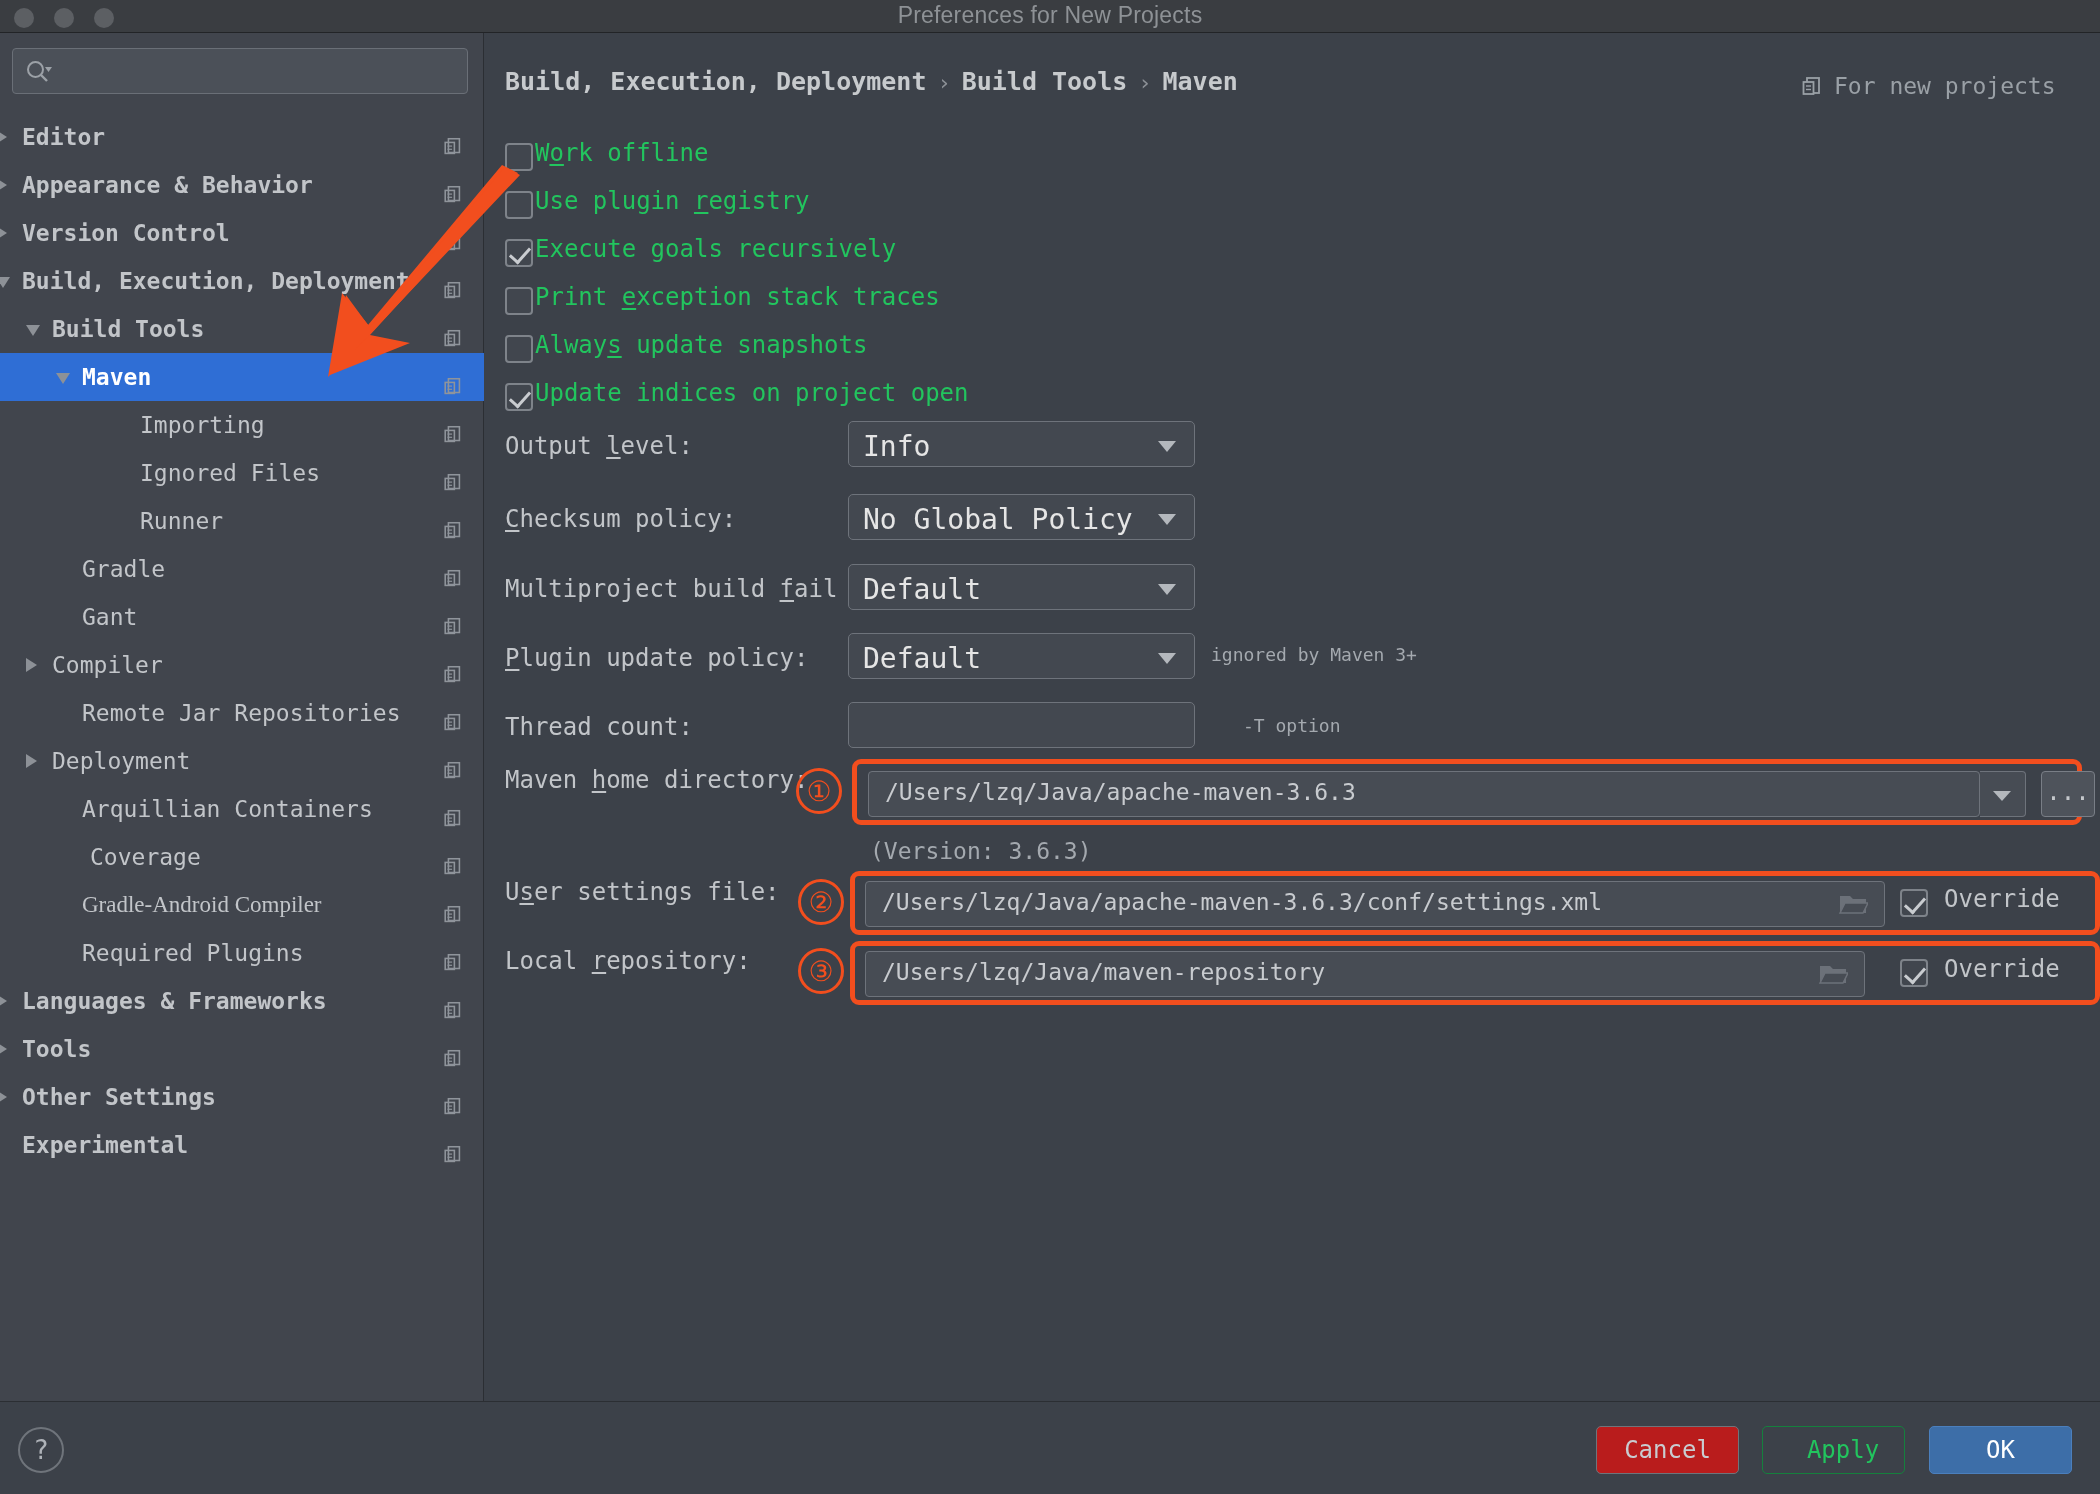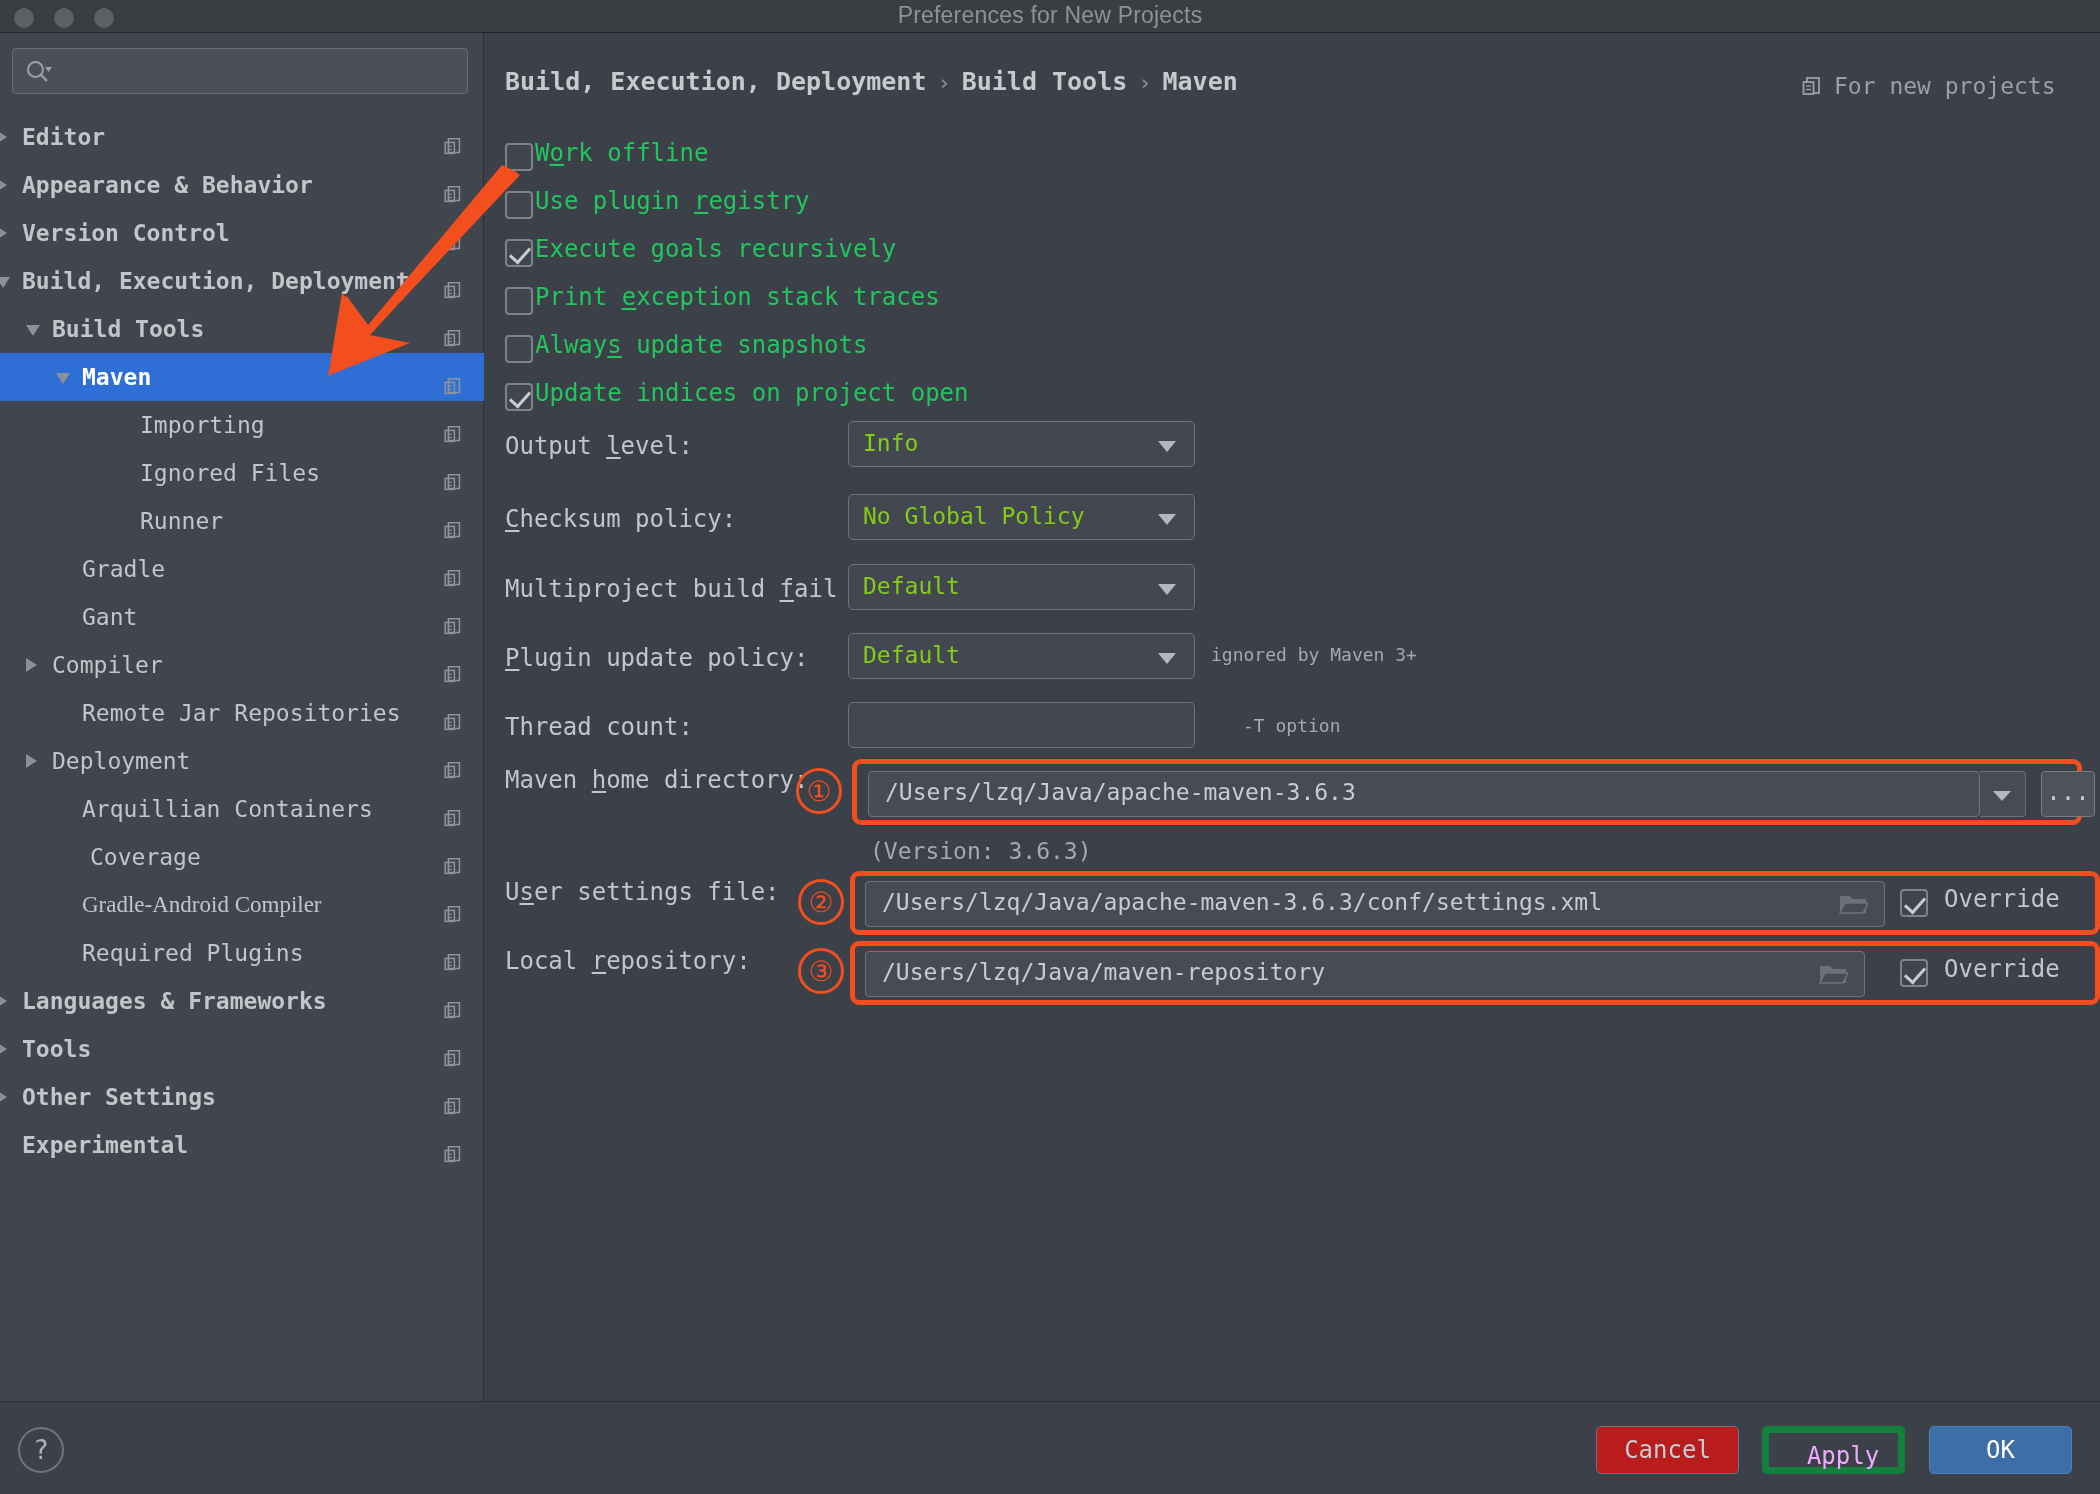--- a/index.html
+++ b/index.html
@@ -94,21 +94,21 @@
   .mn { text-decoration:underline; text-underline-offset:3px; }
 
   .fieldlabel {
     position:absolute; font-size:24px; color:#c2c5c9; white-space:nowrap;
   }
   .combo {
     position:absolute; height:46px; background:#434850;
     border:1px solid #6e737b; border-radius:5px;
   }
   .combo .cv {
-    position:absolute; left:14px; top:8px; font-size:23px; color:#84cc16; white-space:nowrap;
+    position:absolute; left:14px; top:8px; font-size:28px; color:#e5e5e5; white-space:nowrap;
   }
   .combo .carat {
     position:absolute; right:18px; top:19px; width:0; height:0;
     border-top:11px solid #b4b8bd; border-left:9px solid transparent; border-right:9px solid transparent;
   }
   .plaininput {
     position:absolute; height:46px; background:#434850;
     border:1px solid #6e737b; border-radius:5px;
   }
   .hint { position:absolute; font-size:18px; color:#a4a9af; white-space:nowrap; }
@@ -155,21 +155,21 @@
     position:absolute; left:18px; top:25px; width:46px; height:46px;
     border:2px solid #6f747b; border-radius:50%;
     color:#aeb2b8; font-size:26px; text-align:center; line-height:43px;
   }
   .btn {
     position:absolute; top:24px; height:48px; border-radius:5px;
     font-size:24px; text-align:center; line-height:46px;
     font-family:"DejaVu Sans Mono", monospace;
   }
   .btn.cancel { background:#b91c1c; border:1px solid #6f747b; color:#c9ccd0; }
-  .btn.apply  { background:#3c4149; border:7px solid #15803d; color:#f0abfc;padding-left:19px; }
+  .btn.apply  { background:#3c4149; border:1px solid #15803d; color:#22c55e;padding-left:19px; }
   .btn.ok     { background:#3d6ea8; border:1px solid #4b7fbd; color:#ffffff; }
 
   
   .bigarrow { position:absolute; left:250px; top:165px; pointer-events:none; }
 </style>
 </head>
 <body>
 
 <div id="app">
 

